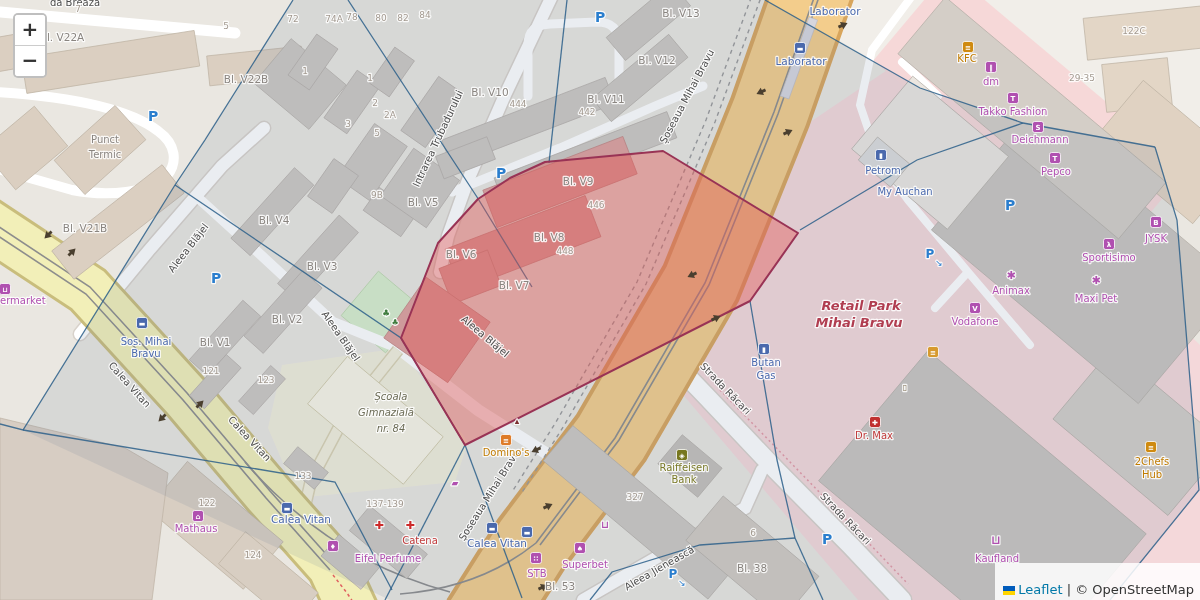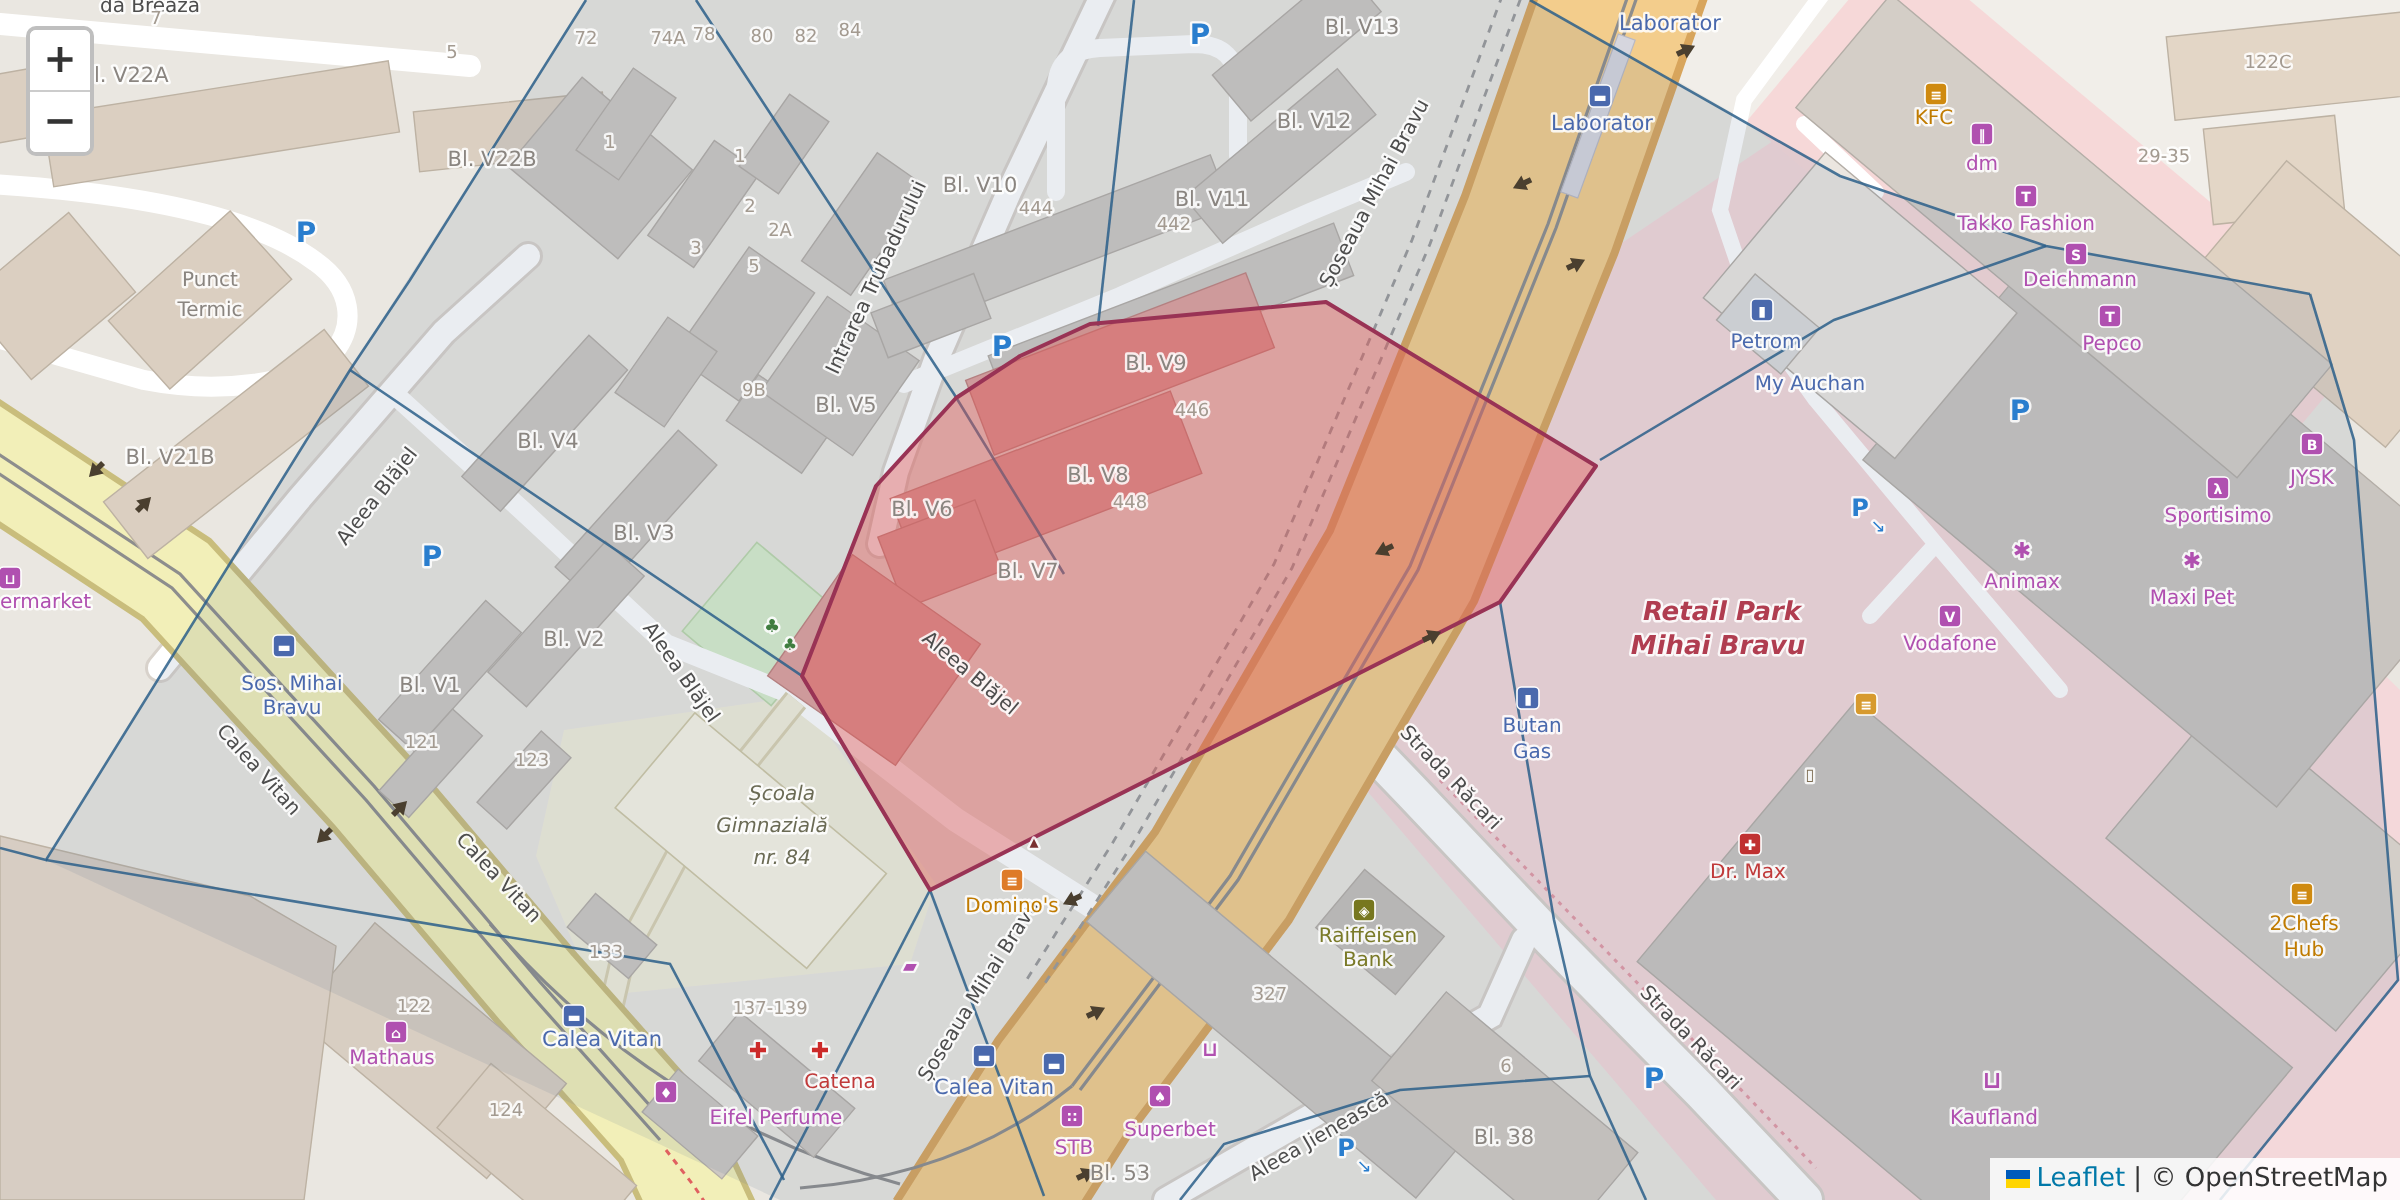--- a/index.html
+++ b/index.html
@@ -15,21 +15,21 @@
   .tram{fill:none;stroke:#8d8d8d;stroke-width:1.6;}
   .bike{fill:none;stroke:#9a9a9a;stroke-width:1.4;stroke-dasharray:4 4;}
   .cell{fill:none;stroke:#2b5f8a;stroke-width:1.3;opacity:.85;}
   
   #zoomctl{position:absolute;left:13px;top:13px;width:30px;background:#fff;border:2px solid rgba(0,0,0,.25);
            border-radius:5px;overflow:hidden;z-index:10;}
   .zbtn{width:30px;height:30px;line-height:28px;text-align:center;font-size:20px;font-weight:bold;
         color:#333;cursor:pointer;user-select:none;background:#fff;}
   .zbtn+.zbtn{border-top:1px solid #ccc;}
   #attrib{position:absolute;right:0;bottom:0;height:21px;line-height:21px;background:rgba(255,255,255,.85);
-          padding:0 6px 0 8px;font-size:13px;color:#333;z-index:10;white-space:nowrap;}
+          padding:16px 6px 0 8px;font-size:13px;color:#333;z-index:10;white-space:nowrap;}
   #attrib a{text-decoration:none;color:#0078a8;cursor:pointer;}
   .uaflag{display:inline-block;width:12px;height:9px;vertical-align:-1px;margin-right:3px;
           background:linear-gradient(#005bbb 50%,#ffd500 50%);}
 </style>
 </head>
 <body>
 
 <div id="viewport">
 <svg id="map-svg" width="1200" height="600" viewBox="0 0 1200 600">
 

